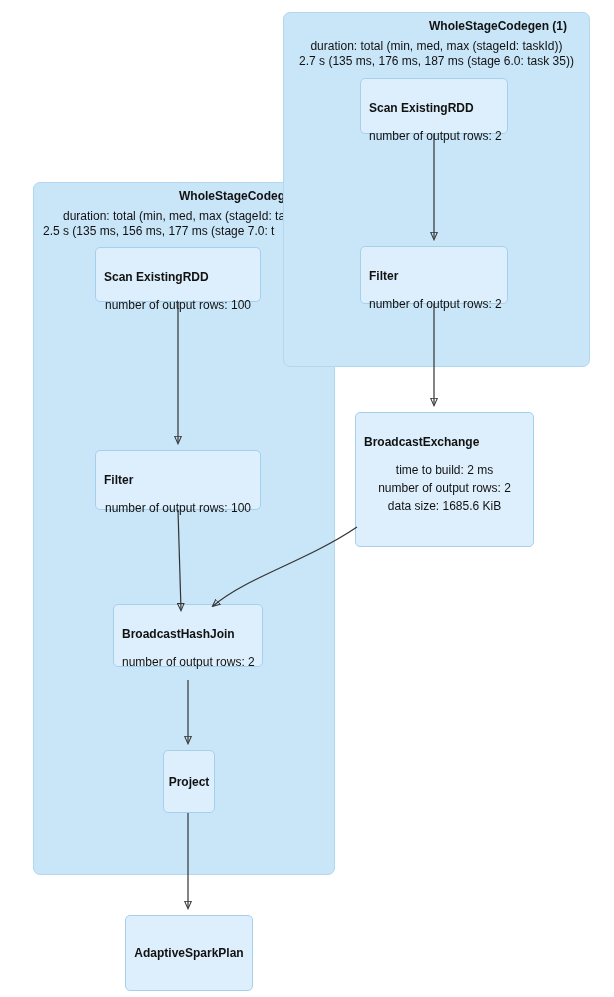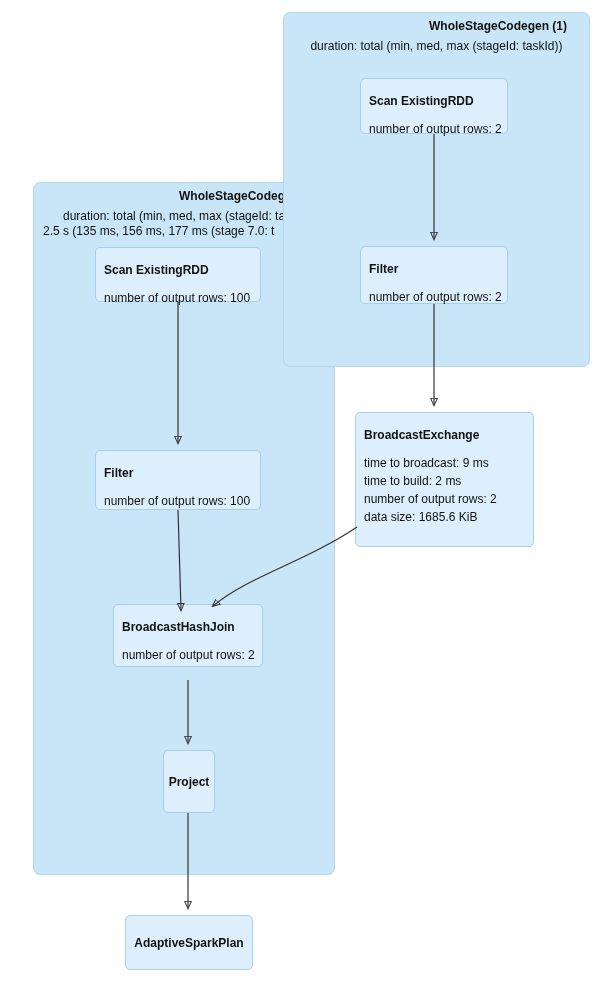--- a/index.html
+++ b/index.html
@@ -43,26 +43,26 @@
     position:absolute;
     left:0;top:26px;width:100%;
     text-align:center;
     line-height:15px;
   }
   .node{
     position:absolute;
     background:var(--node-bg);
     border:1px solid var(--node-border);
     border-radius:5px;
-    padding:15px 8px;
+    padding:22px 8px;
     z-index:3;
   }
   .node-title{font-weight:bold;line-height:14px;white-space:nowrap;}
   .node-metrics{margin-top:12px;line-height:18px;}
-  .node-metrics div{white-space:nowrap;}
+  .node-metrics div{white-space:nowrap;text-align:center;}
   .node-plain{
     display:flex;align-items:center;justify-content:center;
     font-weight:bold;padding:2px;
   }
   #edges{
     position:absolute;left:0;top:0;width:614px;height:997px;
     z-index:4;pointer-events:none;
   }
   #edges path{stroke:var(--arrow);stroke-width:1.2;fill:none;}
 </style>
@@ -74,41 +74,41 @@
   <div class="cluster" id="cluster-left">
     <div class="cluster-title" style="left:145px;top:6px">WholeStageCodegen</div>
     <div class="dur" style="left:29px;top:26px">duration: total (min, med, max (stageId: taskId))</div>
     <div class="dur" style="left:9px;top:41px">2.5 s (135 ms, 156 ms, 177 ms (stage 7.0: t</div>
   </div>
 
   <div class="cluster" id="cluster-right">
     <div class="cluster-title" style="left:145px;top:6px">WholeStageCodegen (1)</div>
     <div class="dur-center">
       <div>duration: total (min, med, max (stageId: taskId))</div>
+      <div>2.7 s (135 ms, 176 ms, 187 ms (stage 6.0: task 35))</div>
     </div>
   </div>
 
   <div class="node" style="left:360px;top:78px;width:148px;height:56px">
     <div class="node-title">Scan ExistingRDD</div>
     <div class="node-metrics">
       <div>number of output rows: 2</div>
     </div>
   </div>
 
   <div class="node" style="left:360px;top:246px;width:148px;height:58px">
     <div class="node-title">Filter</div>
     <div class="node-metrics">
       <div>number of output rows: 2</div>
     </div>
   </div>
 
   <div class="node" style="left:355px;top:412px;width:179px;height:135px">
     <div class="node-title">BroadcastExchange</div>
     <div class="node-metrics">
-      <div>time to broadcast: 9 ms</div>
       <div>time to build: 2 ms</div>
       <div>number of output rows: 2</div>
       <div>data size: 1685.6 KiB</div>
     </div>
   </div>
 
   <div class="node" style="left:95px;top:247px;width:166px;height:55px">
     <div class="node-title">Scan ExistingRDD</div>
     <div class="node-metrics">
       <div>number of output rows: 100</div>
@@ -126,21 +126,21 @@
     <div class="node-title">BroadcastHashJoin</div>
     <div class="node-metrics">
       <div>number of output rows: 2</div>
     </div>
   </div>
 
   <div class="node node-plain" style="left:163px;top:750px;width:52px;height:63px">
     <div class="node-title">Project</div>
   </div>
 
-  <div class="node node-plain" style="left:125px;top:915px;width:128px;height:55px">
+  <div class="node node-plain" style="left:125px;top:915px;width:128px;height:76px">
     <div class="node-title">AdaptiveSparkPlan</div>
   </div>
 
   <svg id="edges" viewBox="0 0 614 997" xmlns="http://www.w3.org/2000/svg">
     <defs>
       <marker id="arrow" viewBox="0 0 10 10" refX="8" refY="5" markerWidth="7" markerHeight="7" orient="auto-start-reverse">
         <path d="M 0 1 L 9 5 L 0 9 z" fill="#333333" stroke="none"></path>
       </marker>
     </defs>
     <path d="M 434 134 L 434 239" marker-end="url(#arrow)"></path>

